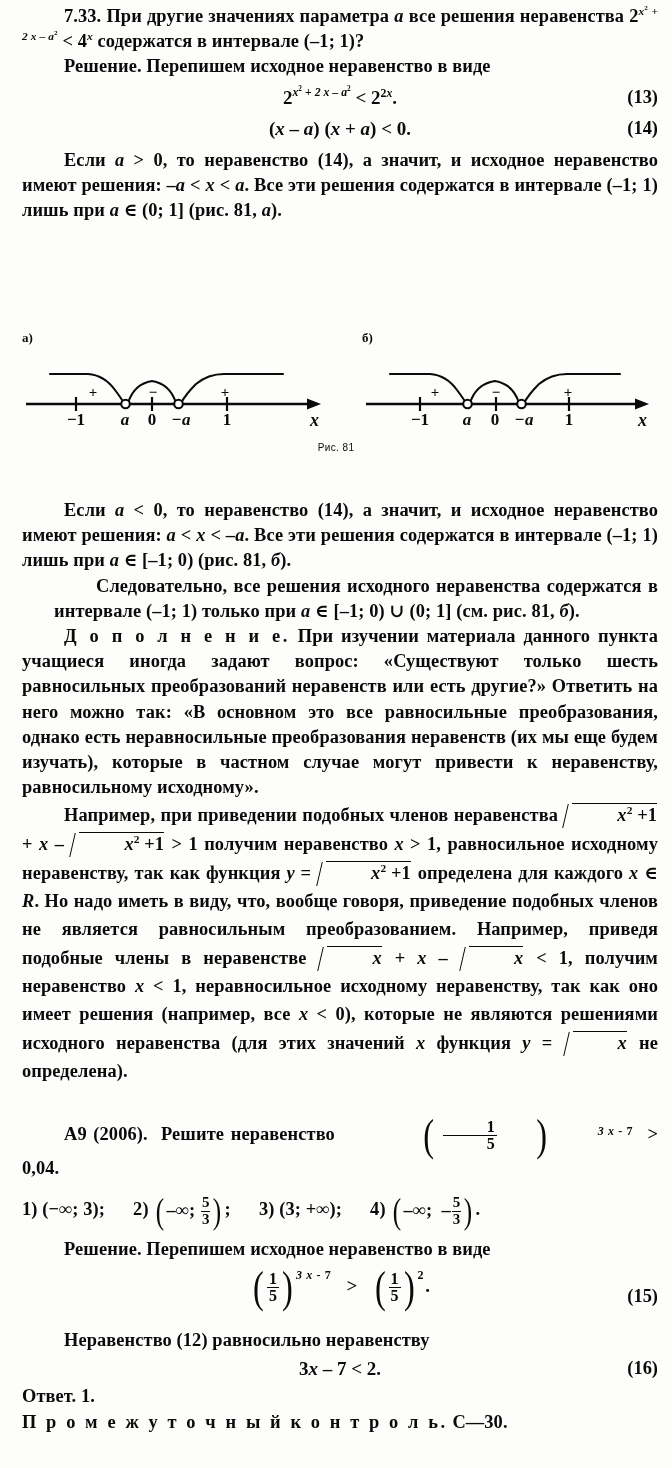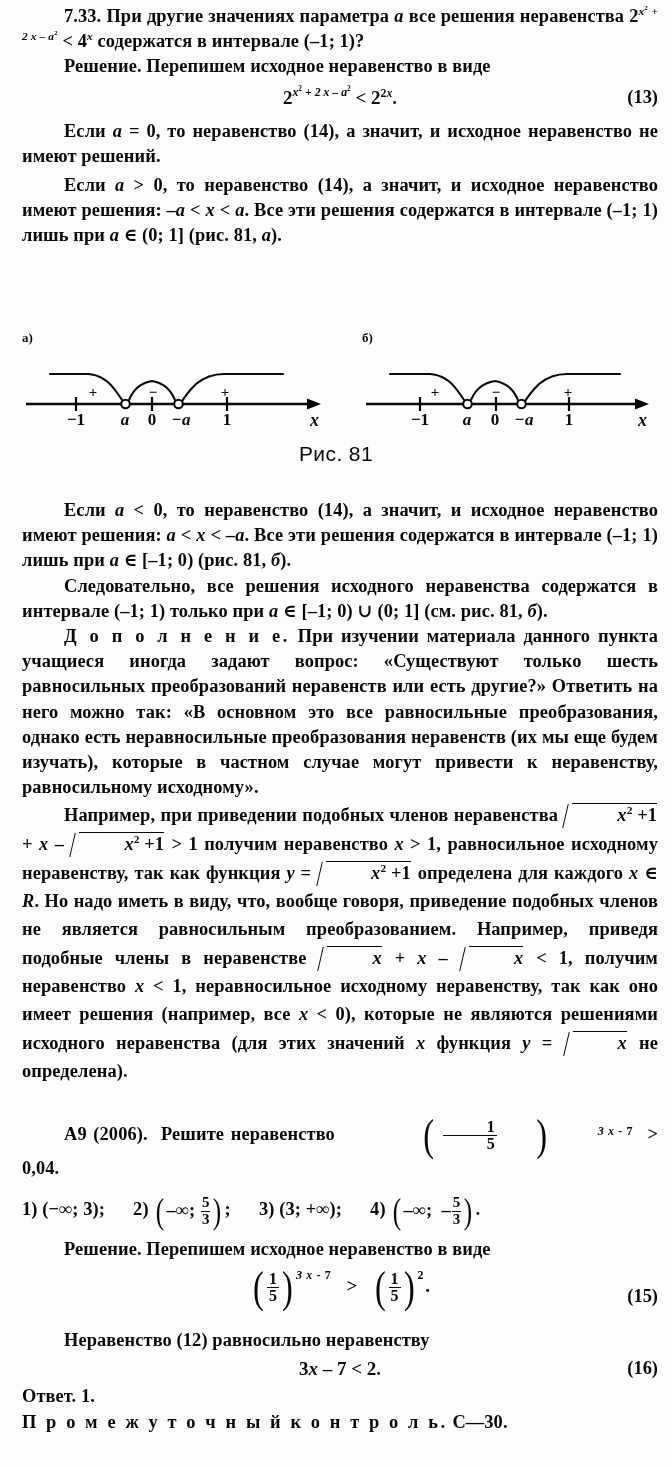--- a/index.html
+++ b/index.html
@@ -186,21 +186,21 @@
     position: absolute;
     font-weight: 700;
     font-size: 13px;
     font-family: "Liberation Serif", serif;
   }
   .fig-caption {
     position: absolute;
     width: 100%;
     text-align: center;
     font-family: "Liberation Sans", sans-serif;
-    font-size: 21px;
+    font-size: 10px;
     font-weight: 400;
     letter-spacing: 0.4px;
   }
   .axis-label {
     position: absolute;
     font-style: italic;
     font-weight: 700;
     font-size: 18px;
   }
   .tick-label {
@@ -235,22 +235,25 @@
     <p class="t indent" style="margin-top:0;"><b class="hd">Решение.</b>
       <span>Перепишем исходное неравенство в виде</span>
     </p>
 
     <div class="eq-wrap" style="margin-top:7px;height:26px;">
       <span class="mr">2<sup class="e"><span class="m">x</span><sup class="e"><span class="up">2</span></sup> <span class="up">+</span> <span class="m">2 x</span> <span class="up">–</span> <span class="m">a</span><sup class="e"><span class="up">2</span></sup></sup> &lt; 2<sup class="e"><span class="up">2</span><span class="m">x</span></sup>.</span>
       <span class="eq-num">(13)</span>
     </div>
 
 
-
-    <p class="t indent" style="margin-top:6px;">Если <span class="m">a</span> = 0, то неравенство (14), а значит, и исходное неравенство не имеют решений.</p>
+    <div class="eq-wrap" style="margin-top:5px;height:26px;">
+      <span class="mr">(<span class="m">x</span> – <span class="m">a</span>) (<span class="m">x</span> + <span class="m">a</span>) &lt; 0.</span>
+      <span class="eq-num">(14)</span>
+    </div>
+
 
     <p class="t indent" style="margin-top:4px;">Если <span class="m">a</span> &gt; 0, то неравенство (14), а значит, и исходное неравенство имеют решения: –<span class="m">a</span> &lt; <span class="m">x</span> &lt; <span class="m">a</span>. Все эти решения содержатся в интервале (–1; 1) лишь при <span class="m">a</span> ∈ (0; 1] (рис. 81, <span class="m">а</span>).</p>
   </div>
 
   <div class="figure" style="top:330px;height:125px;">
 
     <div class="panel" style="left:18px;width:310px;height:90px;">
       <div class="panel-label" style="left:4px;top:0px;">а)</div>
 
       <svg width="310" height="78" viewBox="0 0 310 78" style="position:absolute;left:0;top:18px;">
@@ -309,21 +312,21 @@
       <div class="tick-label" style="left:199px;top:80px;width:24px;">1</div>
       <div class="axis-label" style="left:280px;top:80px;">x</div>
     </div>
 
     <div class="fig-caption" style="top:112px;">Рис. 81</div>
   </div>
 
   <div class="body-col" style="top:498px;">
     <p class="t indent">Если <span class="m">a</span> &lt; 0, то неравенство (14), а значит, и исходное неравенство имеют решения: <span class="m">a</span> &lt; <span class="m">x</span> &lt; –<span class="m">a</span>. Все эти решения содержатся в интервале (–1; 1) лишь при <span class="m">a</span> ∈ [–1; 0) (рис. 81, <span class="m">б</span>).</p>
 
-    <p class="t indent" style="margin-top:0;">Следовательно, все решения исходного неравенства содержатся в интервале (–1; 1) только при <span class="m">a</span> ∈ [–1; 0) ∪ (0; 1] (см. рис. 81, <span class="m">б</span>).</p>
+    <p class="t indent" style="margin-top:0;margin-left:32px;">Следовательно, все решения исходного неравенства содержатся в интервале (–1; 1) только при <span class="m">a</span> ∈ [–1; 0) ∪ (0; 1] (см. рис. 81, <span class="m">б</span>).</p>
 
     <p class="t indent" style="margin-top:0;"><span class="sp">Д о п о л н е н и е.</span> При изучении материала данного пункта учащиеся иногда задают вопрос: «Существуют только шесть равносильных преобразований неравенств или есть другие?» Ответить на него можно так: «В основном это все равносильные преобразования, однако есть неравносильные преобразования неравенств (их мы еще будем изучать), которые в частном случае могут привести к неравенству, равносильному исходному».</p>
 
     <p class="t indent" style="margin-top:0;line-height:28px;">Например, при приведении подобных членов неравенства <span class="rad"><span class="m">x</span><sup class="e"><span class="up">2</span></sup> <span class="mr">+1</span></span> + <span class="m">x</span> – <span class="rad"><span class="m">x</span><sup class="e"><span class="up">2</span></sup> <span class="mr">+1</span></span> &gt; 1 получим неравенство <span class="m">x</span> &gt; 1, равносильное исходному неравенству, так как функция <span class="m">y</span> = <span class="rad"><span class="m">x</span><sup class="e"><span class="up">2</span></sup> <span class="mr">+1</span></span> определена для каждого <span class="m">x</span> ∈ <b class="m" style="font-style:italic;">R</b>. Но надо иметь в виду, что, вообще говоря, приведение подобных членов не является равносильным преобразованием. Например, приведя подобные члены в неравенстве <span class="rad"><span class="m">x</span></span> + <span class="m">x</span> – <span class="rad"><span class="m">x</span></span> &lt; 1, получим неравенство <span class="m">x</span> &lt; 1, неравносильное исходному неравенству, так как оно имеет решения (например, все <span class="m">x</span> &lt; 0), которые не являются решениями исходного неравенства (для этих значений <span class="m">x</span> функция <span class="m">y</span> = <span class="rad"><span class="m">x</span></span> не определена).</p>
   </div>
 
   <div class="body-col" style="top:1118px;">
 
     <p class="t indent lastline-left" style="line-height:30px;"><b class="hd">A9</b>
       <span>(2006).</span>

